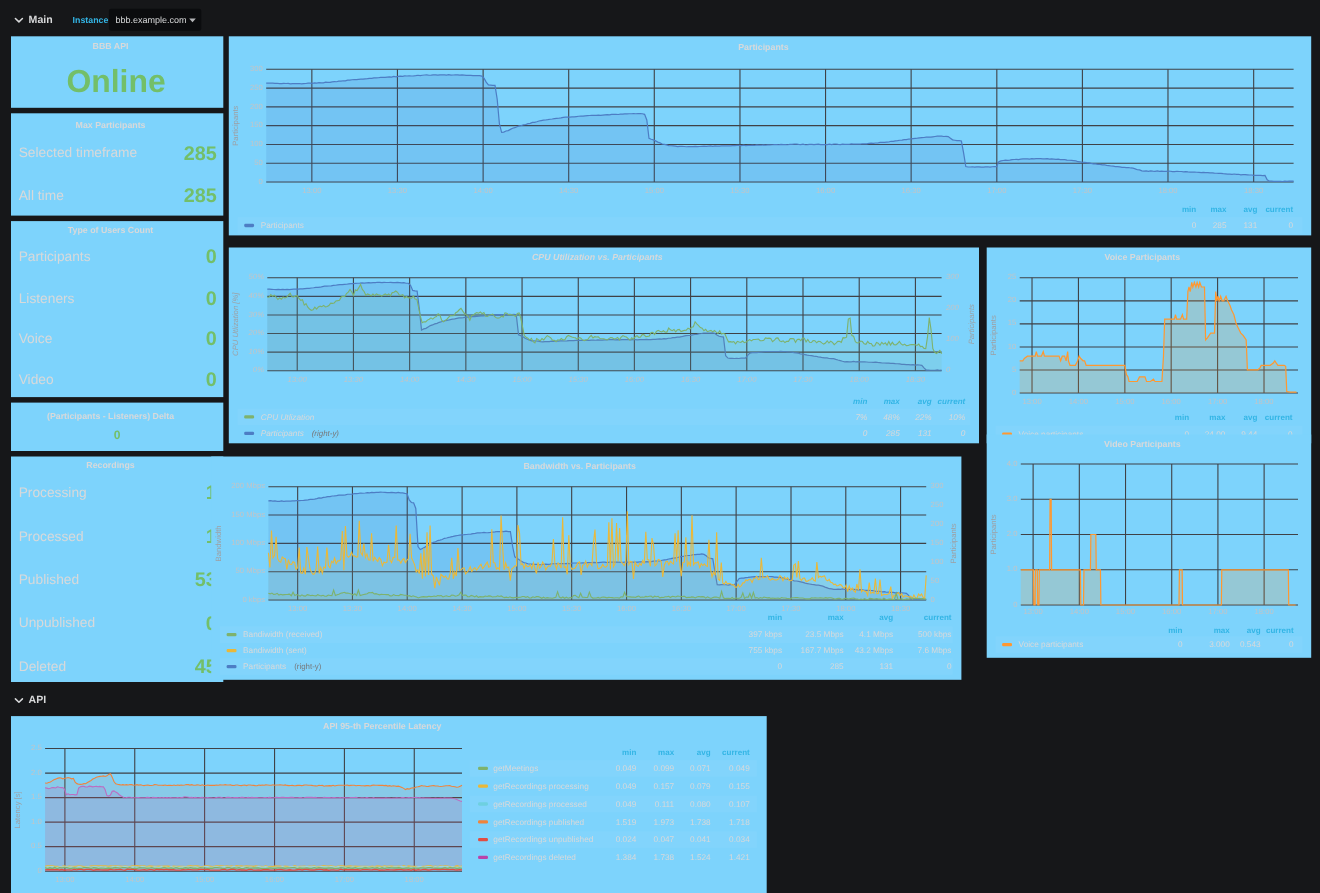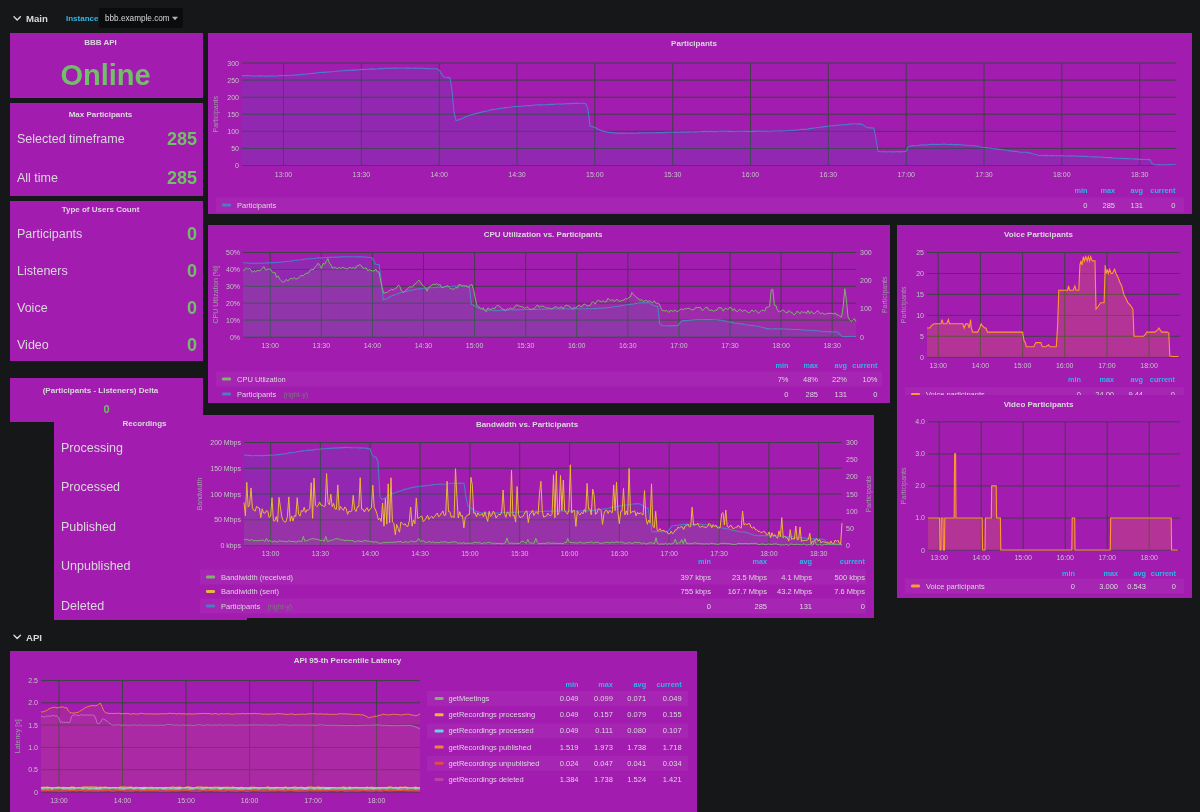--- a/index.html
+++ b/index.html
@@ -1,15 +1,15 @@
 <!DOCTYPE html>
 <html><head><meta charset="utf-8"><style>
 html,body{margin:0;padding:0;background:#161719;width:1200px;height:812px;overflow:hidden;}
 *{box-sizing:border-box;font-family:"Liberation Sans",sans-serif;}
-.panel{position:absolute;background:#a21caf;}
+.panel{position:absolute;background:#7dd3fc;}
 .abs{position:absolute;}
 svg{position:absolute;left:0;top:0;overflow:visible;}
 svg text{font-family:"Liberation Sans",sans-serif;}
 </style></head><body>
 
 <svg class="abs" style="left:0;top:0" width="200" height="32" viewBox="0 0 200 32">
 <polyline points="14,16.8 17.2,19.9 20.4,16.8" fill="none" stroke="#d8d9da" stroke-width="1.4" stroke-linecap="round" stroke-linejoin="round"></polyline>
 <text x="26" y="18.3" font-size="9.6" fill="#d8d9da" text-anchor="start" font-weight="bold" dominant-baseline="central">Main</text>
 <text x="66" y="18.3" font-size="8" fill="#33b5e5" text-anchor="start" font-weight="bold" dominant-baseline="central">Instance</text>
 </svg>
@@ -39,27 +39,27 @@
       <text x="7" y="32.5" font-size="12.5" fill="#d8d9da" text-anchor="start" font-weight="normal" dominant-baseline="central">Participants</text>
       <text x="187" y="32.5" font-size="18" fill="#73bf69" text-anchor="end" font-weight="bold" dominant-baseline="central">0</text>
       <text x="7" y="70" font-size="12.5" fill="#d8d9da" text-anchor="start" font-weight="normal" dominant-baseline="central">Listeners</text>
       <text x="187" y="70" font-size="18" fill="#73bf69" text-anchor="end" font-weight="bold" dominant-baseline="central">0</text>
       <text x="7" y="107" font-size="12.5" fill="#d8d9da" text-anchor="start" font-weight="normal" dominant-baseline="central">Voice</text>
       <text x="187" y="107" font-size="18" fill="#73bf69" text-anchor="end" font-weight="bold" dominant-baseline="central">0</text>
       <text x="7" y="144" font-size="12.5" fill="#d8d9da" text-anchor="start" font-weight="normal" dominant-baseline="central">Video</text>
       <text x="187" y="144" font-size="18" fill="#73bf69" text-anchor="end" font-weight="bold" dominant-baseline="central">0</text>
     </svg>
   </div>
-<div class="panel" style="left:10px;top:378px;width:193px;height:44px;">
+<div class="panel" style="left:10px;top:366px;width:193px;height:44px;">
     <svg width="193" height="44" viewBox="0 0 193 44">
       <text x="90.5" y="12" font-size="8" fill="#d8d9da" text-anchor="middle" font-weight="bold" dominant-baseline="central">(Participants - Listeners) Delta</text>
       <text x="96.5" y="30.5" font-size="11" fill="#73bf69" text-anchor="middle" font-weight="bold" dominant-baseline="central">0</text>
     </svg>
   </div>
-<div class="panel" style="left:10px;top:415px;width:193px;height:205px;margin-left:44px;">
+<div class="panel" style="left:10px;top:415px;width:193px;height:205px;">
     <svg width="193" height="205" viewBox="0 0 193 205">
       <text x="90.5" y="8" font-size="8" fill="#d8d9da" text-anchor="middle" font-weight="bold" dominant-baseline="central">Recordings</text>
       <text x="7" y="32.8" font-size="12.5" fill="#d8d9da" text-anchor="start" font-weight="normal" dominant-baseline="central">Processing</text>
       <text x="187" y="32.8" font-size="18" fill="#73bf69" text-anchor="end" font-weight="bold" dominant-baseline="central">1</text>
       <text x="7" y="72.4" font-size="12.5" fill="#d8d9da" text-anchor="start" font-weight="normal" dominant-baseline="central">Processed</text>
       <text x="187" y="72.4" font-size="18" fill="#73bf69" text-anchor="end" font-weight="bold" dominant-baseline="central">1</text>
       <text x="7" y="112.1" font-size="12.5" fill="#d8d9da" text-anchor="start" font-weight="normal" dominant-baseline="central">Published</text>
       <text x="187" y="112.1" font-size="18" fill="#73bf69" text-anchor="end" font-weight="bold" dominant-baseline="central">53</text>
       <text x="7" y="151.4" font-size="12.5" fill="#d8d9da" text-anchor="start" font-weight="normal" dominant-baseline="central">Unpublished</text>
       <text x="187" y="151.4" font-size="18" fill="#73bf69" text-anchor="end" font-weight="bold" dominant-baseline="central">0</text>
@@ -117,21 +117,21 @@
       <text x="935" y="157" font-size="7.3" fill="#33b5e5" text-anchor="end" font-weight="bold" dominant-baseline="central">avg</text>
       <text x="967.5" y="157" font-size="7.3" fill="#33b5e5" text-anchor="end" font-weight="bold" dominant-baseline="central">current</text>
       <rect x="14" y="170.5" width="9" height="3" rx="1.2" fill="#4d7dc4"></rect>
       <text x="29" y="172" font-size="7.5" fill="#d8d9da" text-anchor="start" font-weight="normal" dominant-baseline="central">Participants</text>
       <text x="879.5" y="172" font-size="7.5" fill="#d8d9da" text-anchor="end" font-weight="normal" dominant-baseline="central">0</text>
       <text x="907" y="172" font-size="7.5" fill="#d8d9da" text-anchor="end" font-weight="normal" dominant-baseline="central">285</text>
       <text x="935" y="172" font-size="7.5" fill="#d8d9da" text-anchor="end" font-weight="normal" dominant-baseline="central">131</text>
       <text x="967.5" y="172" font-size="7.5" fill="#d8d9da" text-anchor="end" font-weight="normal" dominant-baseline="central">0</text>
     </svg>
   </div>
-<div class="panel" style="left:208px;top:225px;width:682px;height:178px;">
+<div class="panel" style="left:208px;top:225px;width:682px;height:178px;font-style:italic;">
     <svg width="682" height="178" viewBox="0 0 682 178">
       <text x="335.0" y="9" font-size="8" fill="#d8d9da" text-anchor="middle" font-weight="bold" dominant-baseline="central">CPU Utilization vs. Participants</text>
       <line x1="35" y1="112.0" x2="648" y2="112.0" stroke="#3f4146" stroke-width="1"></line>
       <line x1="35" y1="95.1" x2="648" y2="95.1" stroke="#3f4146" stroke-width="1"></line>
       <line x1="35" y1="78.2" x2="648" y2="78.2" stroke="#3f4146" stroke-width="1"></line>
       <line x1="35" y1="61.3" x2="648" y2="61.3" stroke="#3f4146" stroke-width="1"></line>
       <line x1="35" y1="44.4" x2="648" y2="44.4" stroke="#3f4146" stroke-width="1"></line>
       <line x1="35" y1="27.5" x2="648" y2="27.5" stroke="#3f4146" stroke-width="1"></line>
       <line x1="62.2" y1="27.5" x2="62.2" y2="112.0" stroke="#3f4146" stroke-width="1"></line>
       <line x1="113.3" y1="27.5" x2="113.3" y2="112.0" stroke="#3f4146" stroke-width="1"></line>

